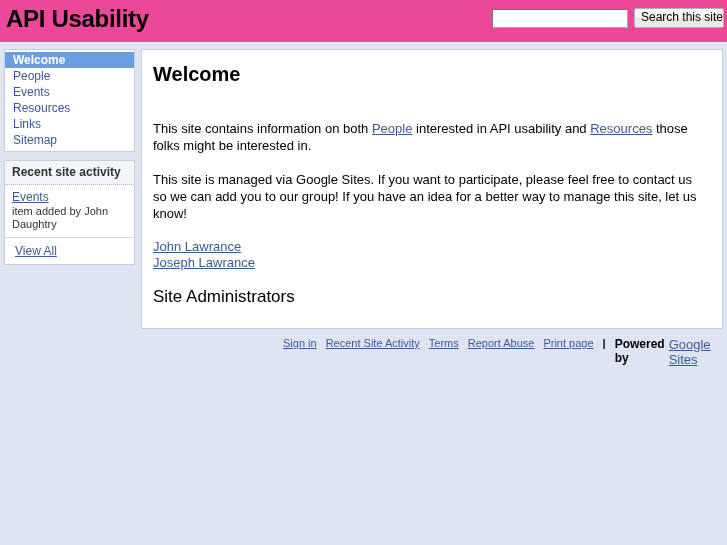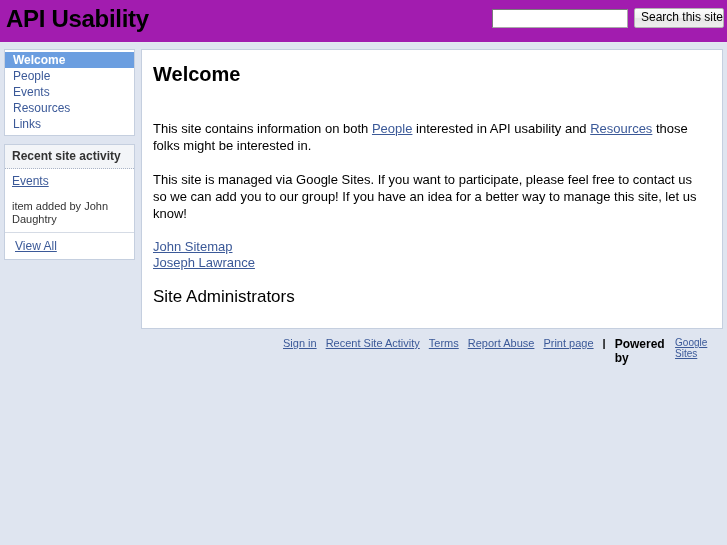--- a/index.html
+++ b/index.html
@@ -13,21 +13,21 @@
     font-family: "Liberation Sans", sans-serif;
     font-size: 13px;
     color: #000;
     overflow: hidden;
   }
 
   
   #header {
     position: relative;
     height: 42px;
-    background: #a21caf;
+    background: #ec4899;
     border-bottom: 1px solid #e3e8f1;
   }
   #site-title {
     position: absolute;
     left: 6px;
     top: 5px;
     font-size: 24px;
     font-weight: bold;
     letter-spacing: -0.3px;
     color: #000;
@@ -124,21 +124,21 @@
     font-size: 12px;
     line-height: 14px;
     color: #3b5998;
     text-decoration: underline;
     cursor: pointer;
   }
   .activity-meta {
     font-size: 11px;
     line-height: 13px;
     color: #333;
-    margin-top: 12px;
+    margin-top: 1px;
   }
   #activity-footer {
     padding: 5px 7px 6px 10px;
   }
   #view-all {
     font-size: 12px;
     color: #3b5998;
     text-decoration: underline;
     cursor: pointer;
   }
@@ -213,21 +213,21 @@
   #powered-by {
     font-weight: bold;
     font-size: 12px;
     color: #000;
     margin-right: 4px;
   }
   #google-sites-link {
     color: #3b5998;
     text-decoration: underline;
     cursor: pointer;
-    font-size: 10px;
+    font-size: 13px;
   }
 </style>
 </head>
 <body>
 
 <div id="header">
   <div id="site-title">API Usability</div>
   <div id="search-area">
     <input id="search-input" type="text" value="" placeholder="" style="">
     <button id="search-button">Search this site</button>
@@ -238,20 +238,21 @@
   <div id="layout">
 
     <div id="sidebar">
 
       <div id="nav-box" class="side-box">
         <a class="nav-item selected">Welcome</a>
         <a class="nav-item">People</a>
         <a class="nav-item">Events</a>
         <a class="nav-item">Resources</a>
         <a class="nav-item">Links</a>
+        <a class="nav-item">Sitemap</a>
       </div>
 
       <div id="activity-box" class="side-box">
         <div id="activity-title">Recent site activity</div>
         <div id="activity-body">
           <a class="activity-link">Events</a>
           <div class="activity-meta">item added by John Daughtry</div>
         </div>
         <div id="activity-footer">
           <a id="view-all">View All</a>
@@ -263,21 +264,21 @@
     <div id="content-wrap">
       <div id="content">
         <h1 id="content-title">Welcome</h1>
 
 
         <p class="para"><span>This site contains information on both </span><a class="inline-link">People</a><span> interested in API usability and </span><a class="inline-link">Resources</a><span> those folks might be interested in.</span></p>
 
         <p class="para">This site is managed via Google Sites. If you want to participate, please feel free to contact us so we can add you to our group! If you have an idea for a better way to manage this site, let us know!</p>
 
         <div id="admins-block">
-          <a class="person-link">John Sitemap</a>
+          <a class="person-link">John Lawrance</a>
           <a class="person-link">Joseph Lawrance</a>
           <div id="admins-label">Site Administrators</div>
         </div>
       </div>
 
       <div id="footer">
         <a class="footer-link">Sign in</a>
         <a class="footer-link">Recent Site Activity</a>
         <a class="footer-link">Terms</a>
         <a class="footer-link">Report Abuse</a>

